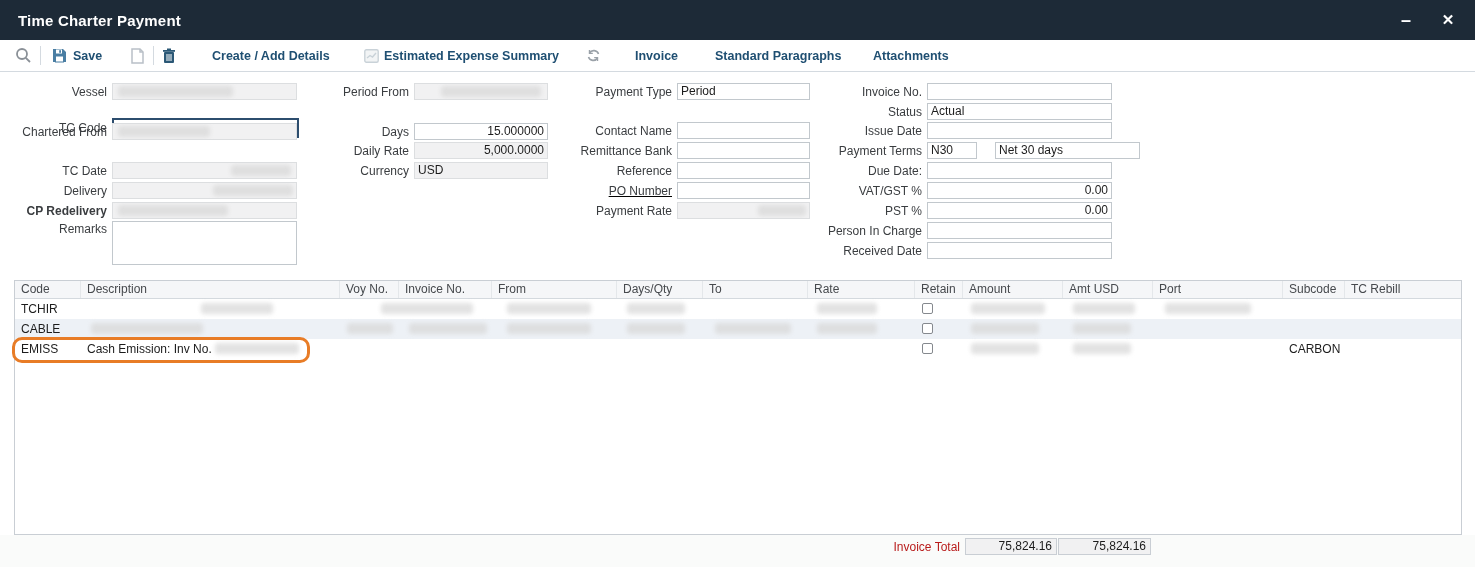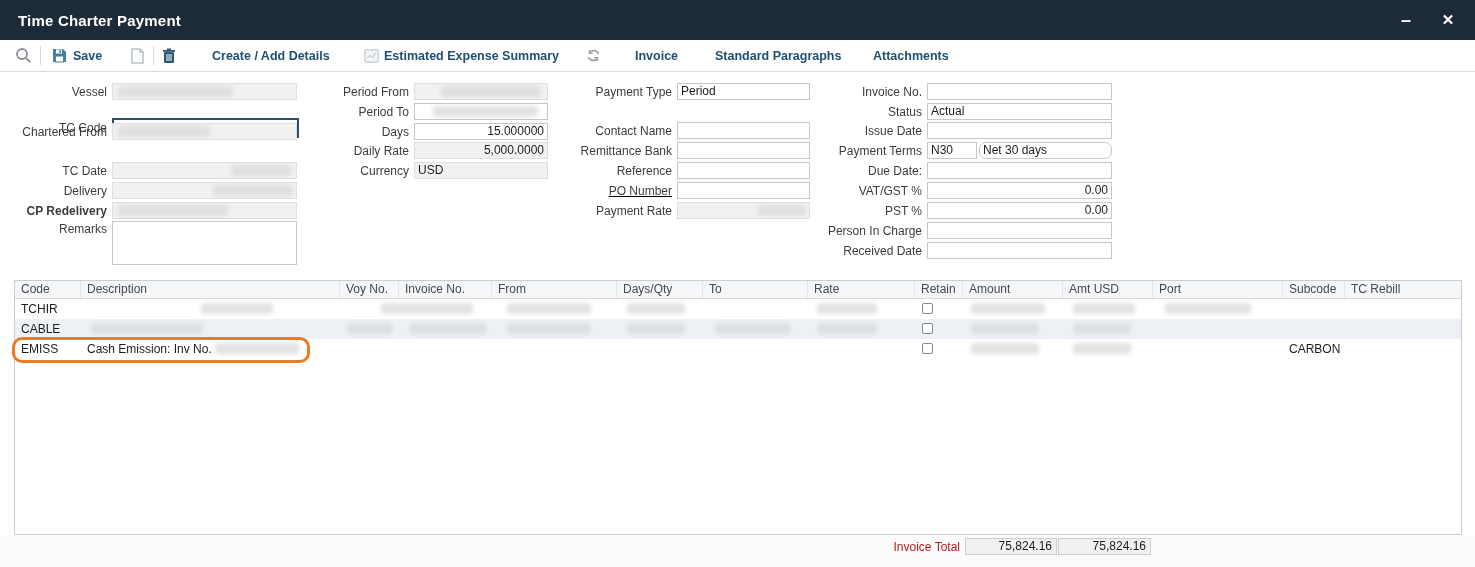--- a/index.html
+++ b/index.html
@@ -177,26 +177,20 @@
     <span class="flabel" style="width:107px;">Remarks</span>
     <textarea class="remarks" style=""></textarea>
   </div>
 
   <div class="fieldrow" style="left:302px; top:83px;">
     <span class="flabel" style="width:107px;">Period From</span>
     <div class="fld dis" style="width:134px;">
         <i class="redact" style="left:26px;width:100px;"></i>
       </div>
   </div>
-  <div class="fieldrow" style="left:302px; top:103px;">
-    <span class="flabel" style="width:107px;">Period To</span>
-    <div class="fld" style="width:134px;">
-        <i class="redact" style="left:18px;width:105px;"></i>
-      </div>
-  </div>
   <div class="fieldrow" style="left:302px; top:123px;">
     <span class="flabel" style="width:107px;">Days</span>
     <div class="fld num" style="width:134px;">15.000000</div>
   </div>
   <div class="fieldrow" style="left:302px; top:142px;">
     <span class="flabel" style="width:107px;">Daily Rate</span>
     <div class="fld dis num" style="width:134px;">5,000.0000</div>
   </div>
   <div class="fieldrow" style="left:302px; top:162px;">
     <span class="flabel" style="width:107px;">Currency</span>
@@ -238,21 +232,21 @@
     <span class="flabel" style="width:117px;">Status</span>
     <div class="fld" style="width:185px;">Actual</div>
   </div>
   <div class="fieldrow" style="left:805px; top:122px;">
     <span class="flabel" style="width:117px;">Issue Date</span>
     <div class="fld" style="width:185px;"></div>
   </div>
   <div class="fieldrow" style="left:805px; top:142px;">
     <span class="flabel" style="width:117px;">Payment Terms</span>
     <div class="fld" style="width:50px;">N30</div>
-    <div class="fld" style="width:133px; margin-left:2px;border-radius:7px;">Net 30 days</div>
+    <div class="fld" style="width:145px; margin-left:18px;">Net 30 days</div>
   </div>
   <div class="fieldrow" style="left:805px; top:162px;">
     <span class="flabel" style="width:117px;">Due Date:</span>
     <div class="fld" style="width:185px;"></div>
   </div>
   <div class="fieldrow" style="left:805px; top:182px;">
     <span class="flabel" style="width:117px;">VAT/GST %</span>
     <div class="fld num" style="width:185px;">0.00</div>
   </div>
   <div class="fieldrow" style="left:805px; top:202px;">

